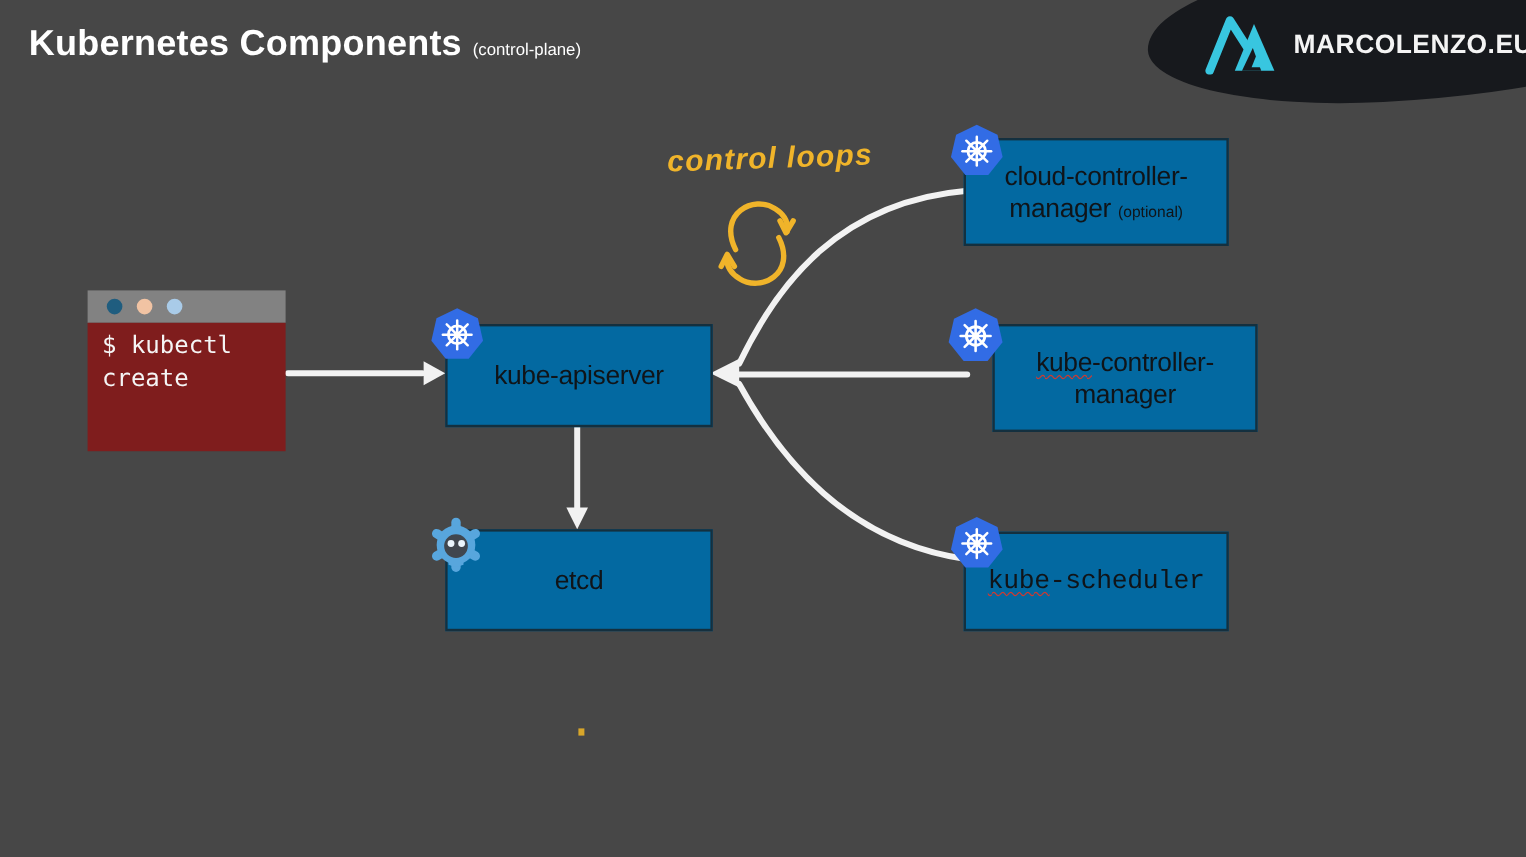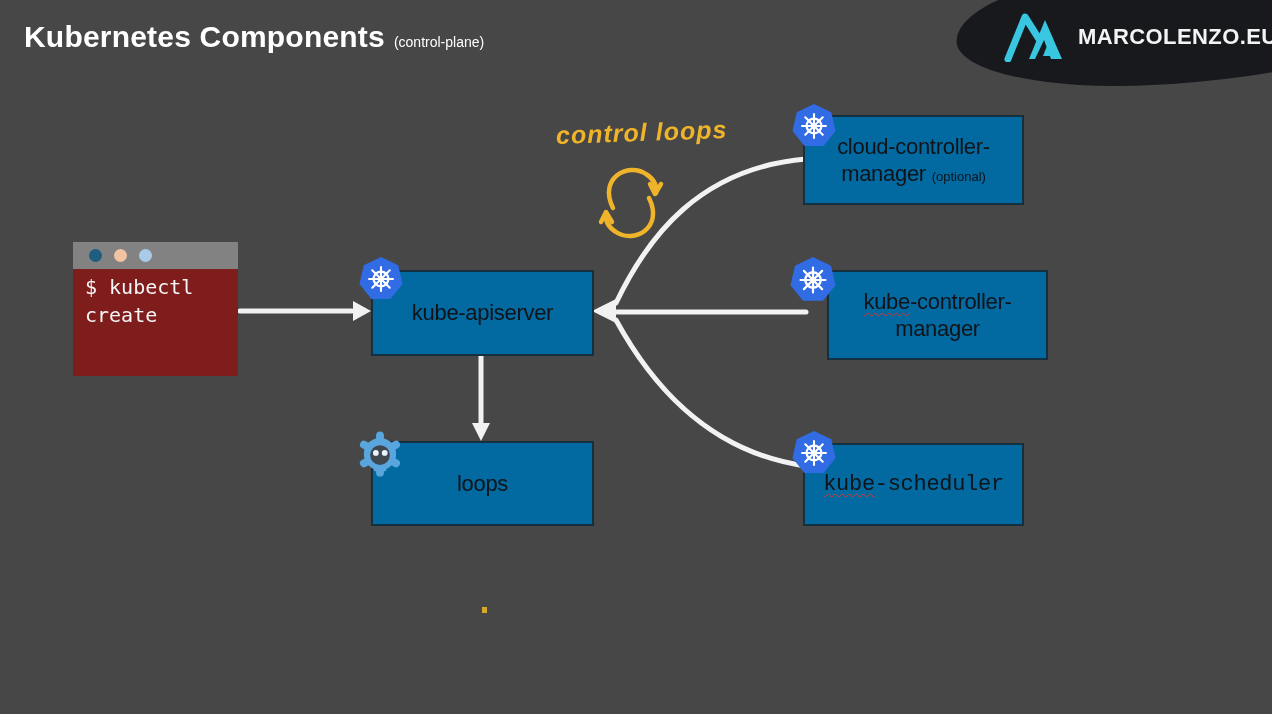--- a/index.html
+++ b/index.html
@@ -111,21 +111,21 @@
       <div>$ kubectl</div>
       <div>create</div>
     </div>
   </div>
 
   <div class="node" id="box-apiserver">
     <div>kube-apiserver</div>
   </div>
 
   <div class="node" id="box-etcd">
-    <div>loops</div>
+    <div>etcd</div>
   </div>
 
   <div class="node" id="box-ccm">
     <div>cloud-controller-</div>
     <div>
       <span>manager </span><span class="suffix">(optional)</span>
     </div>
   </div>
 
   <div class="node" id="box-kcm">

